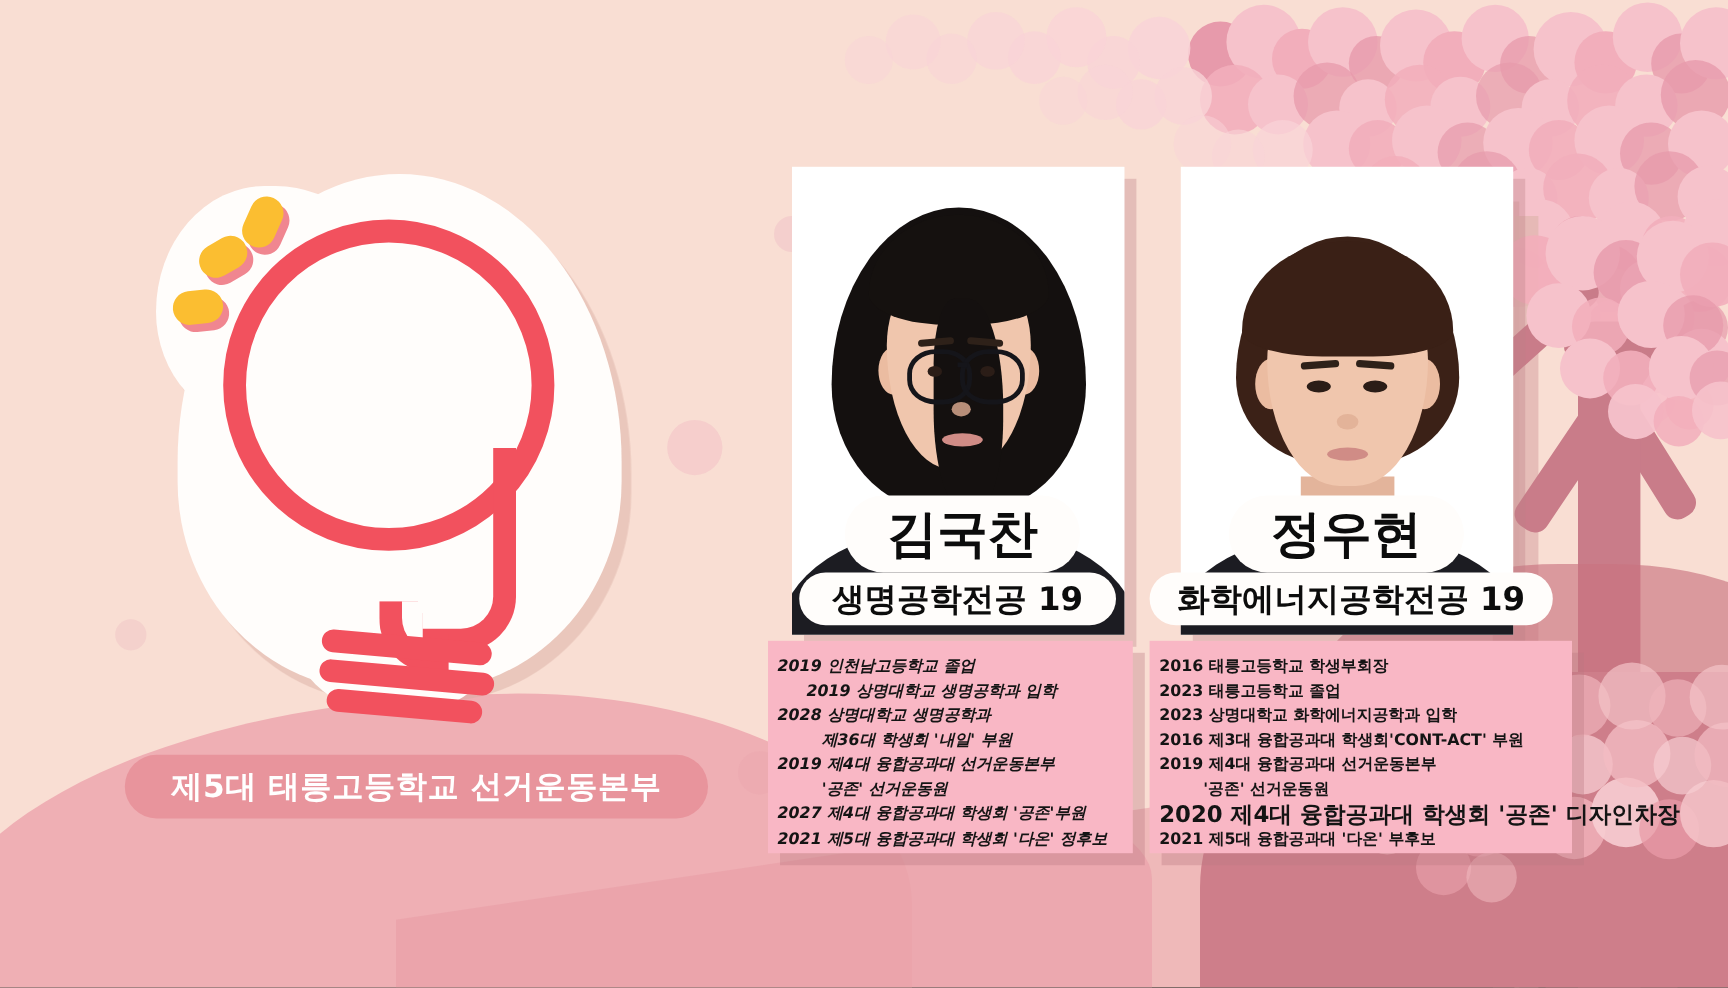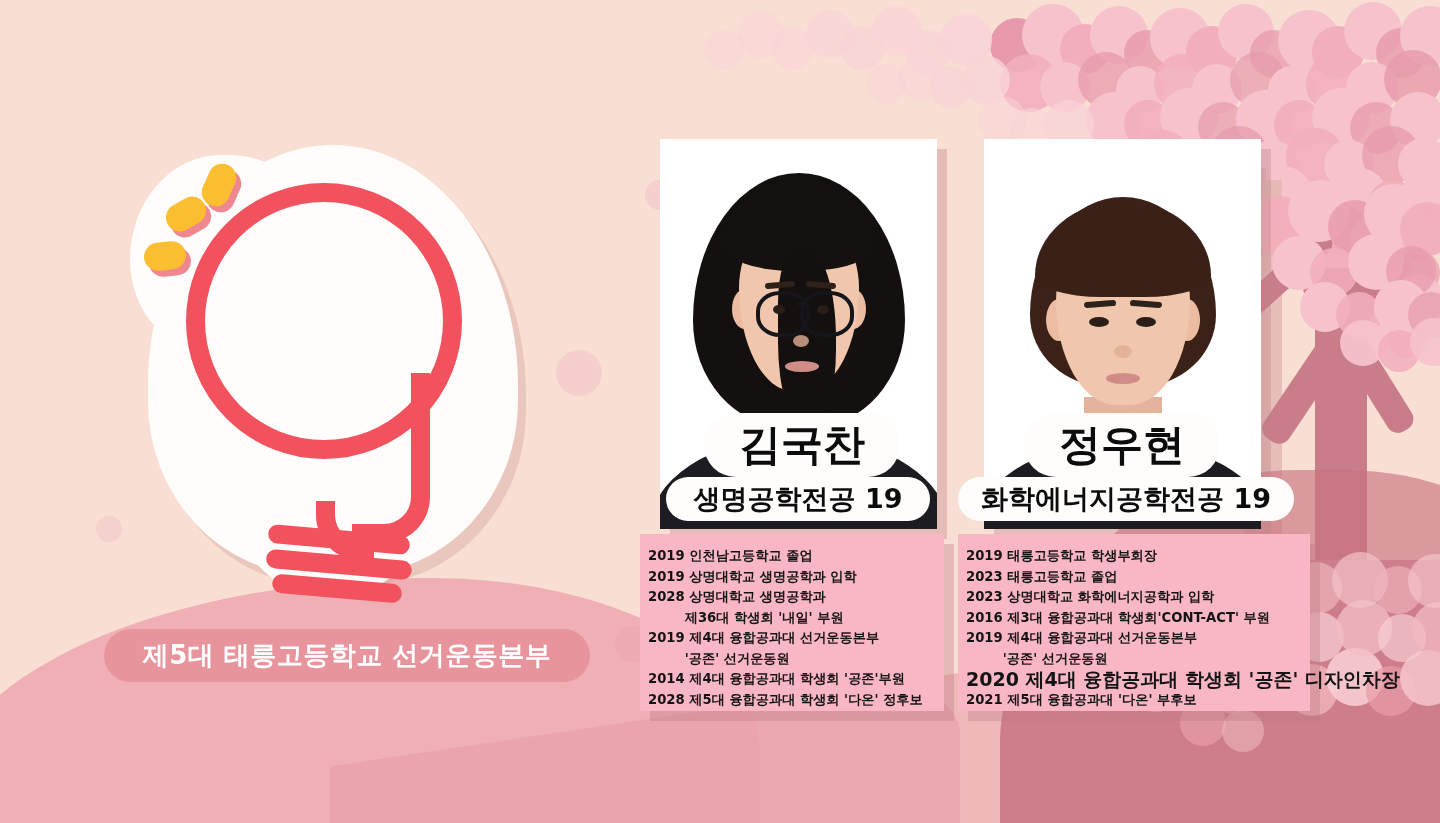--- a/index.html
+++ b/index.html
@@ -376,30 +376,30 @@
       <div class="mouth" style="left:125px;top:222px;width:34px;height:11px;"></div>
     </div>
 
     <div class="name-pill" style="left:704px;top:413px;width:196px;height:64px;font-size:42px;">
       <span>김국찬</span>
     </div>
     <div class="major-pill" style="left:666px;top:477px;width:264px;height:44px;font-size:27px;">
       <span>생명공학전공 19</span>
     </div>
 
-    <div class="info-box" style="left:640px;top:534px;width:304px;height:177px;">
+    <div class="info-box" style="left:640px;top:534px;width:304px;height:177px;font-style:italic;">
       <div id="career1" style="padding-left:8px;">
           <div class="info-line" style="font-size: 13.2px; line-height: 20.5px;">2019 인천남고등학교 졸업</div>
-          <div class="info-line" style="font-size: 13.2px; line-height: 20.5px;">2019 상명대학교 생명공학과 입학</div>
+          <div class="info-line" style="font-size: 13.2px; line-height: 20.5px; margin-left: 24px;">2019 상명대학교 생명공학과 입학</div>
           <div class="info-line" style="font-size: 13.2px; line-height: 20.5px;">2028 상명대학교 생명공학과</div>
           <div class="info-line" style="font-size: 13.2px; line-height: 20.5px;">        제36대 학생회 '내일' 부원</div>
           <div class="info-line" style="font-size: 13.2px; line-height: 20.5px;">2019 제4대 융합공과대 선거운동본부</div>
           <div class="info-line" style="font-size: 13.2px; line-height: 20.5px;">        '공존' 선거운동원</div>
-          <div class="info-line" style="font-size: 13.2px; line-height: 20.5px;">2014 제4대 융합공과대 학생회 '공존'부원</div>
-          <div class="info-line" style="font-size: 13.2px; line-height: 20.5px;">2028 제5대 융합공과대 학생회 '다온' 정후보</div>
+          <div class="info-line" style="font-size: 13.2px; line-height: 20.5px;">2027 제4대 융합공과대 학생회 '공존'부원</div>
+          <div class="info-line" style="font-size: 13.2px; line-height: 20.5px;">2021 제5대 융합공과대 학생회 '다온' 정후보</div>
         </div>
     </div>
   </div>
 
   <div class="card">
 
     <div class="photo" style="left:984px;top:139px;width:277px;height:390px;">
       <div class="photo-bg"></div>
       <div class="shirt" style="top:305px;width:300px;height:130px;"></div>
       <div class="neck" style="top:258px;width:78px;height:70px;"></div>
@@ -420,21 +420,21 @@
 
     <div class="name-pill" style="left:1024px;top:413px;width:196px;height:64px;font-size:42px;">
       <span>정우현</span>
     </div>
     <div class="major-pill" style="left:958px;top:477px;width:336px;height:44px;font-size:27px;">
       <span>화학에너지공학전공 19</span>
     </div>
 
     <div class="info-box" style="left:958px;top:534px;width:352px;height:177px;">
       <div id="career2" style="padding-left:8px;">
-          <div class="info-line" style="font-size: 13.2px; line-height: 20.5px;">2019 태릉고등학교 학생부회장</div>
+          <div class="info-line" style="font-size: 13.2px; line-height: 20.5px;">2016 태릉고등학교 학생부회장</div>
           <div class="info-line" style="font-size: 13.2px; line-height: 20.5px;">2023 태릉고등학교 졸업</div>
           <div class="info-line" style="font-size: 13.2px; line-height: 20.5px;">2023 상명대학교 화학에너지공학과 입학</div>
           <div class="info-line" style="font-size: 13.2px; line-height: 20.5px;">2016 제3대 융합공과대 학생회'CONT-ACT' 부원</div>
           <div class="info-line" style="font-size: 13.2px; line-height: 20.5px;">2019 제4대 융합공과대 선거운동본부</div>
           <div class="info-line" style="font-size: 13.2px; line-height: 20.5px;">        '공존' 선거운동원</div>
           <div class="info-line" style="font-size: 19px; line-height: 20.5px;">2020 제4대 융합공과대 학생회 '공존' 디자인차장</div>
           <div class="info-line" style="font-size: 13.2px; line-height: 20.5px;">2021 제5대 융합공과대 '다온' 부후보</div>
         </div>
     </div>
   </div>

